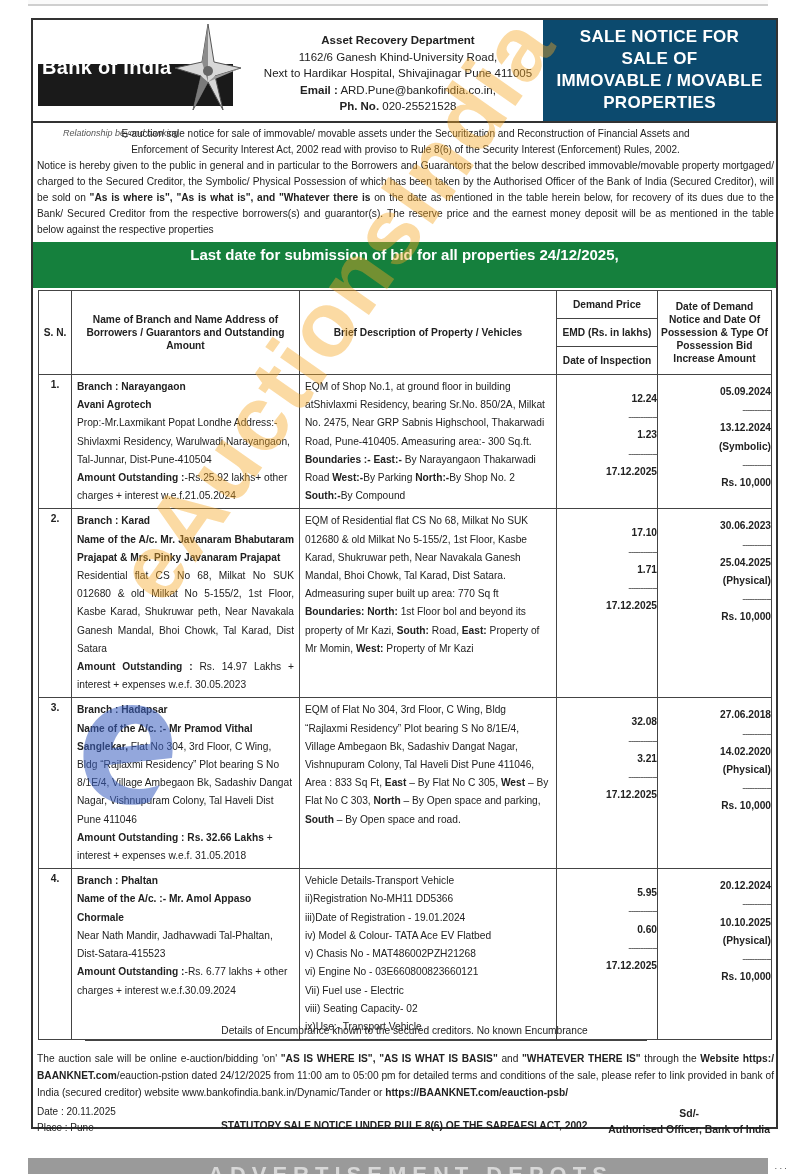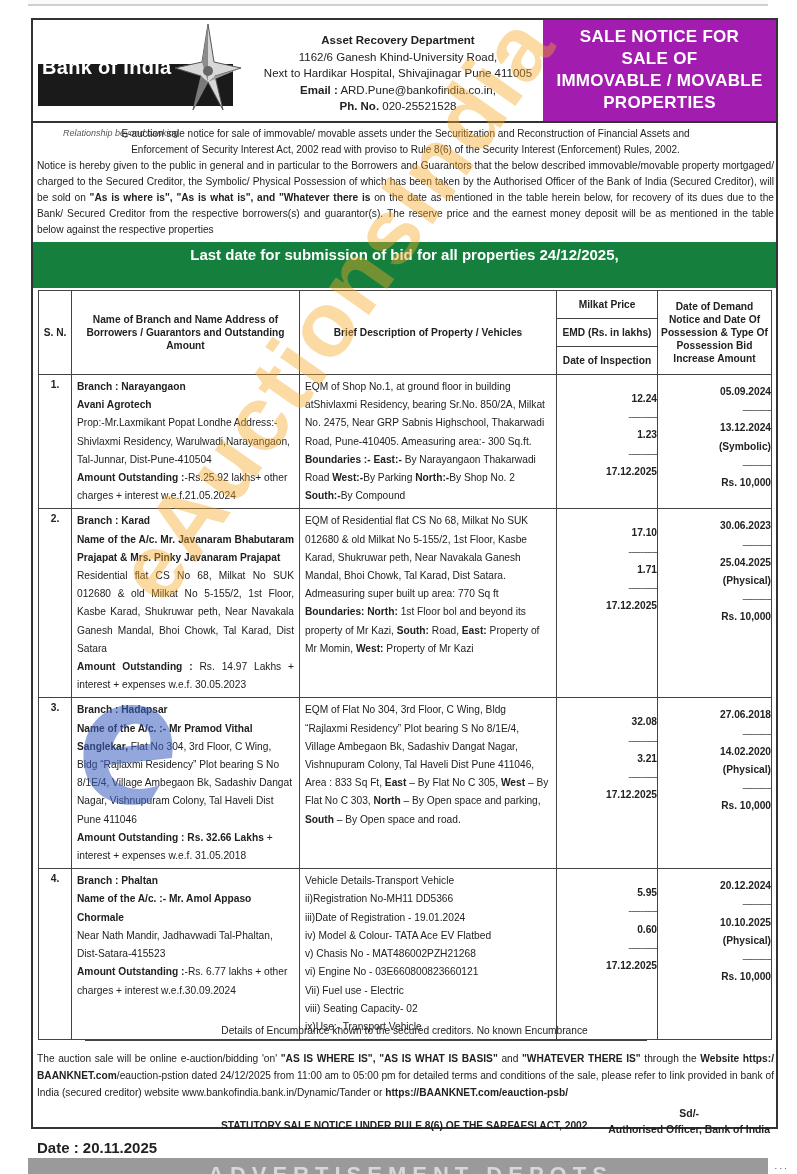--- a/index.html
+++ b/index.html
@@ -14,21 +14,21 @@
   .hdr { position: absolute; left: 0; top: 0; width: 743px; height: 103px; border-bottom: 2px solid #333; }
   .logo-box { position: absolute; left: 0; top: 0; width: 200px; height: 101px; }
   .logo-bar { position: absolute; left: 5px; top: 44px; width: 195px; height: 42px; background: #1a1a1a; }
   .logo-text { position: absolute; left: 9px; top: 36px; font-size: 20px; font-weight: bold; color: #fff; letter-spacing: 0.3px; }
   .logo-star { position: absolute; left: 140px; top: 2px; width: 70px; height: 90px; }
   .tagline { position: absolute; left: 30px; top: 108px; font-size: 9px; font-style: italic; color: #555; }
 
   .addr { position: absolute; left: 215px; top: 12px; width: 300px; text-align: center; font-size: 11.5px; line-height: 16.5px; color: #222; }
   .addr b { font-weight: bold; }
 
-  .title-box { position: absolute; left: 510px; top: 0; width: 233px; height: 101px; background: #a21caf; color: #fff; text-align: center; font-weight: bold; font-size: 17px; line-height: 22px; padding-top: 6px; letter-spacing: 0.3px; }
+  .title-box { position: absolute; left: 510px; top: 0; width: 233px; height: 101px; background: #0c4a6e; color: #fff; text-align: center; font-weight: bold; font-size: 17px; line-height: 22px; padding-top: 6px; letter-spacing: 0.3px; }
 
   
   .intro { position: absolute; left: 4px; top: 106px; width: 737px; font-size: 10.2px; line-height: 16px; color: #222; }
   .intro .bold-c { text-align: center; font-weight: normal; font-size: 10px; }
   .intro p { text-align: justify; }
 
   .banner { position: absolute; left: 0; top: 222px; width: 743px; height: 46px; background: #15803d; color: #fff; text-align: center; font-weight: bold; font-size: 15px; line-height: 20px; padding-top: 3px; }
 
   
   .tbl { position: absolute; left: 5px; top: 270px; width: 733px; border-collapse: collapse; table-layout: fixed; font-size: 10.2px; }
@@ -40,21 +40,21 @@
   .cell.just { text-align: justify; }
   .price { text-align: right; font-weight: bold; padding-top: 15px; line-height: 18.2px; margin-left: 8px; }
   .price .dash, .dates .dash { color: #555; letter-spacing: -1px; font-weight: normal; }
   .dates { text-align: right; font-weight: bold; padding-top: 8px; line-height: 18.2px; }
   b { font-weight: bold; }
 
   .encumb { position: absolute; left: 0; width: 743px; top: 1005px; text-align: center; font-size: 10.2px; color: #222; }
   .encumb-line { position: absolute; left: 52px; top: 1020px; width: 562px; height: 1px; background: #444; }
 
   .footer-p { position: absolute; left: 4px; top: 1030px; width: 737px; font-size: 10.2px; line-height: 17px; text-align: justify; }
-  .date-place { position: absolute; left: 4px; top: 1120px; font-size: 15px; font-weight: bold; line-height: 16px; }
+  .date-place { position: absolute; left: 4px; top: 1084px; font-size: 10px; font-weight: normal; line-height: 16px; }
   .statutory { position: absolute; left: 188px; top: 1100px; font-size: 10.2px; font-weight: bold; }
   .sign { position: absolute; right: 6px; top: 1086px; text-align: center; font-size: 10.4px; font-weight: bold; line-height: 16px; }
 
   .bottom-bar { position: absolute; left: 28px; top: 1158px; width: 740px; height: 16px; background: #9a9a9a; overflow: hidden; }
   .bottom-bar span { position: absolute; left: 180px; top: 4px; font-size: 22px; font-weight: bold; color: #d8d8d8; letter-spacing: 6px; }
   .corner-mark { position: absolute; right: 10px; top: 1164px; font-size: 8px; color: #333; }
 
   
   .wm { position: absolute; left: 0; top: 0; width: 797px; height: 1174px; pointer-events: none; }
   .wm-text { position: absolute; left: 95px; top: 560px; font-size: 92px; font-weight: bold; color: rgba(245,166,35,0.42); transform: rotate(-55deg); transform-origin: left top; letter-spacing: 2px; white-space: nowrap; }
@@ -113,21 +113,21 @@
         <col style="width:228px">
         <col style="width:257px">
         <col style="width:101px">
         <col style="width:114px">
     </colgroup>
     <thead>
       <tr>
         <th rowspan="3">S. N.</th>
         <th rowspan="3">Name of Branch and Name Address of Borrowers / Guarantors and Outstanding Amount</th>
         <th rowspan="3">Brief Description of Property / Vehicles</th>
-        <th class="subhdr">Milkat Price</th>
+        <th class="subhdr">Demand Price</th>
         <th rowspan="3">Date of Demand Notice and Date Of Possession &amp; Type Of Possession Bid Increase Amount</th>
       </tr>
       <tr>
           <th class="subhdr">EMD (Rs. in lakhs)</th>
         </tr>
       <tr>
           <th class="subhdr">Date of Inspection</th>
         </tr>
     </thead>
     <tbody>

